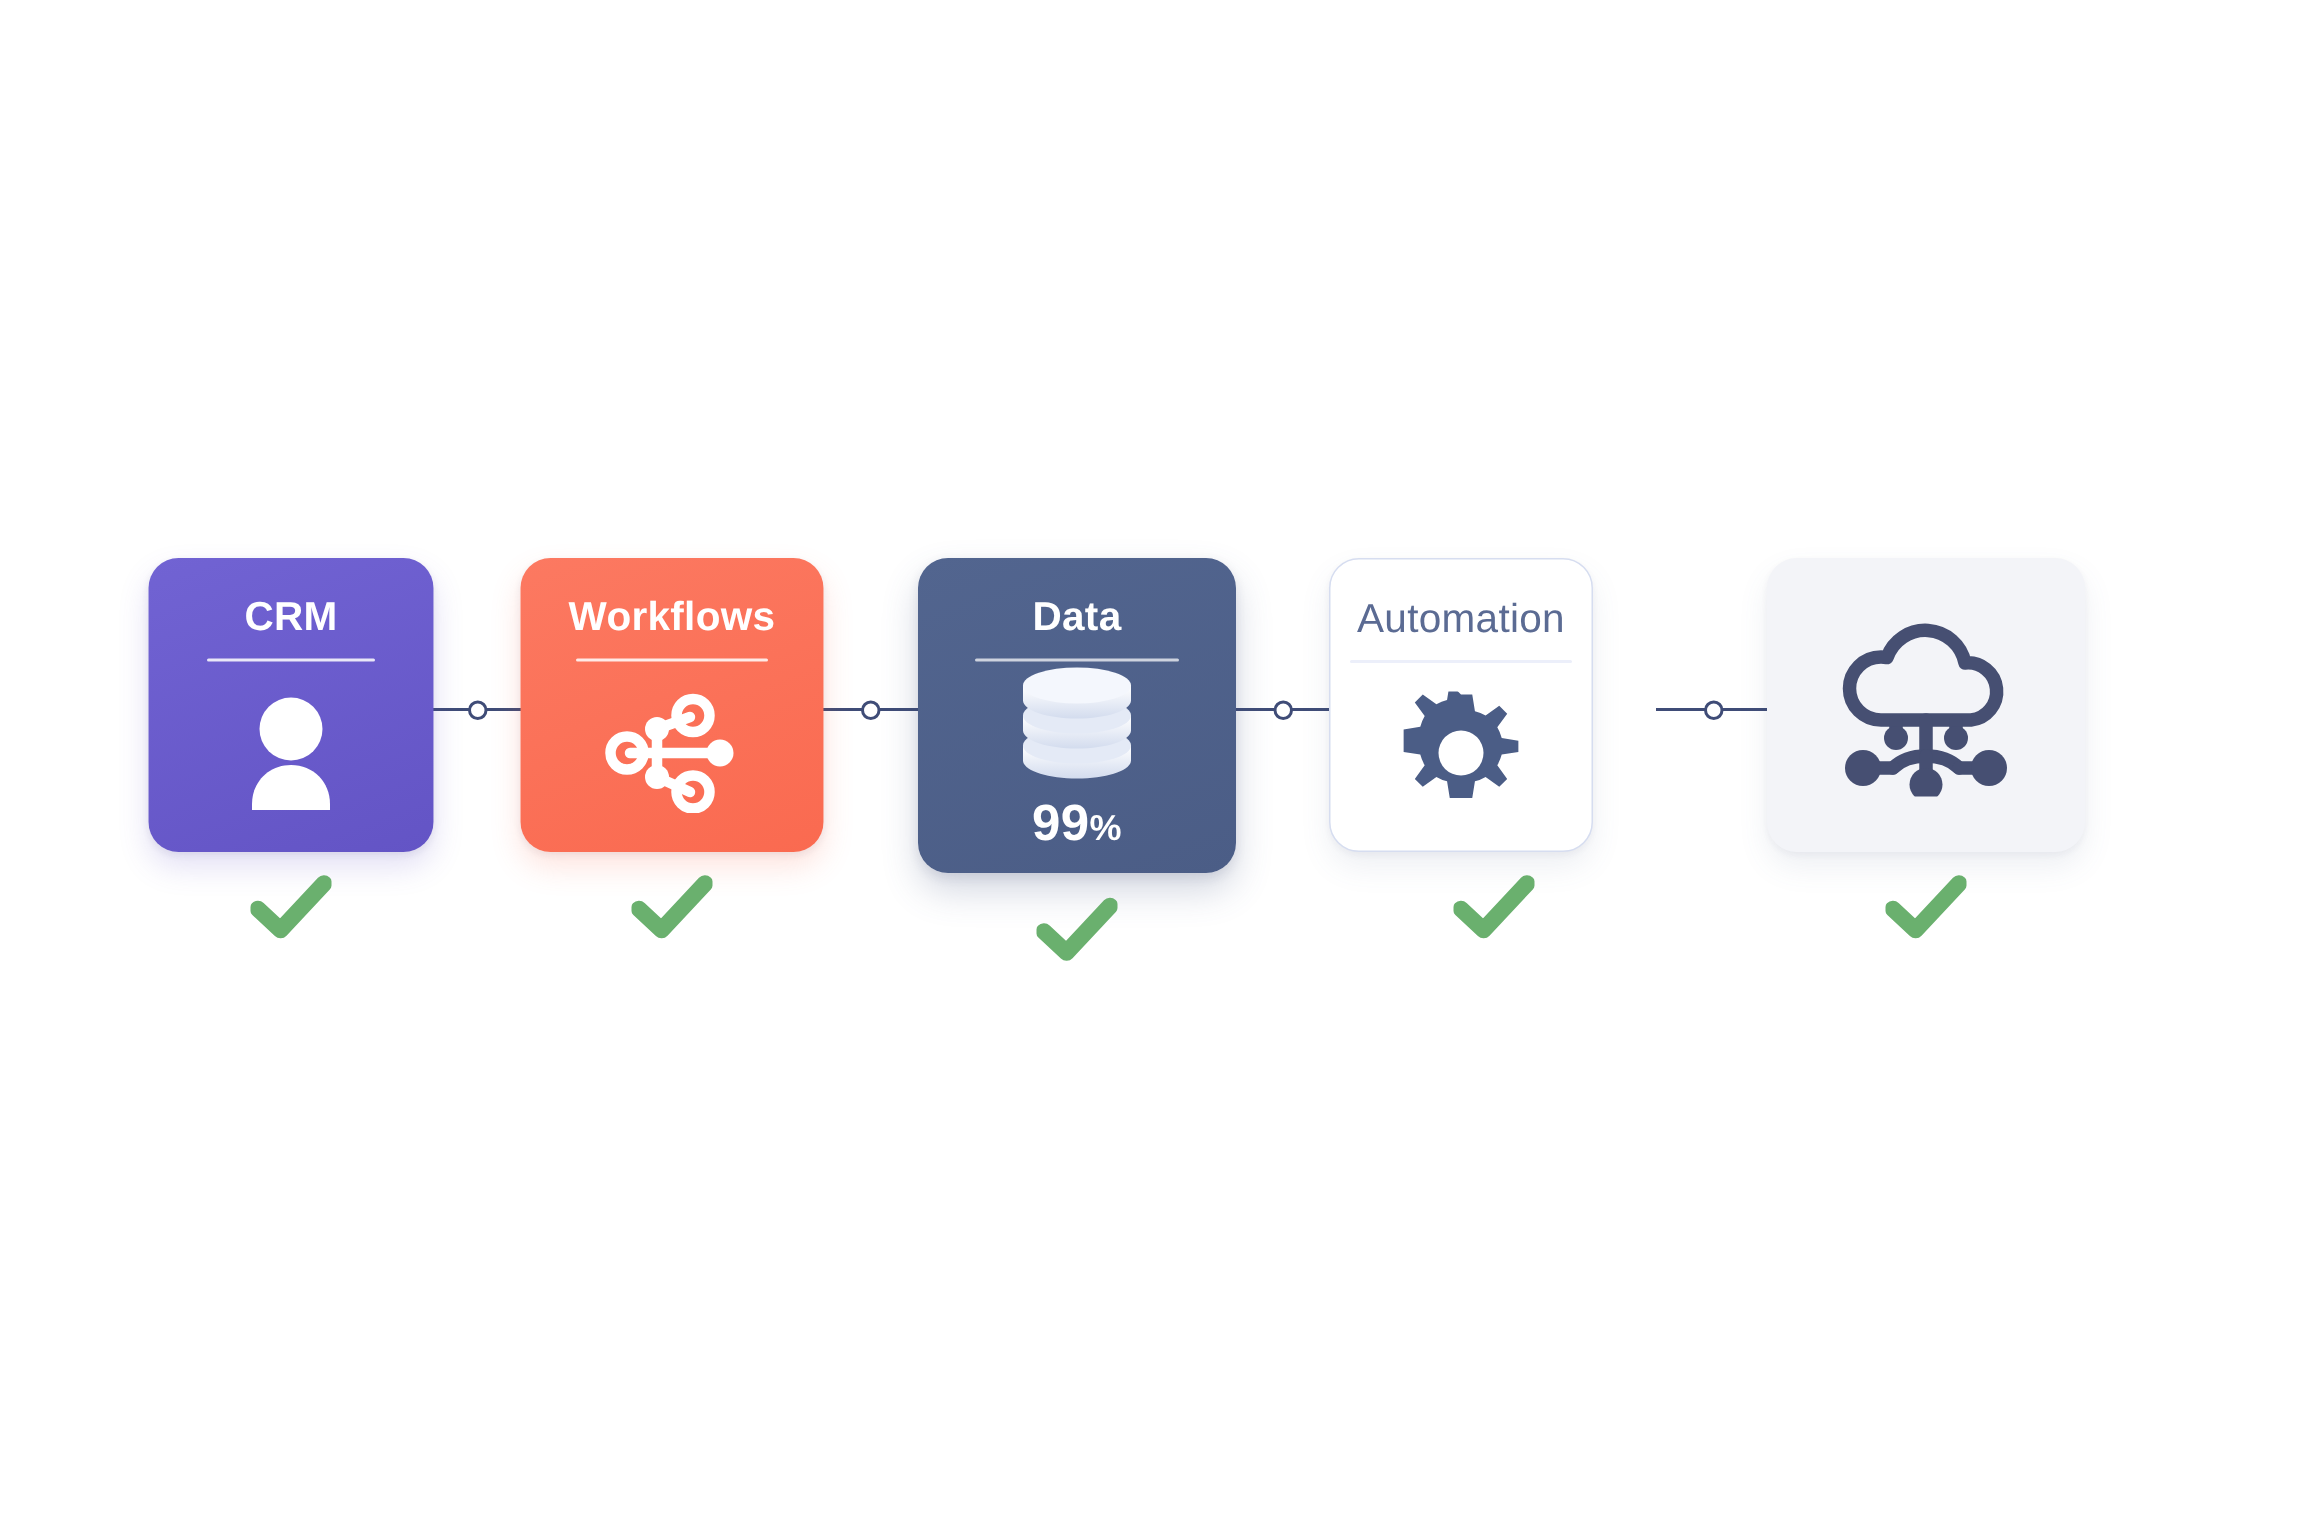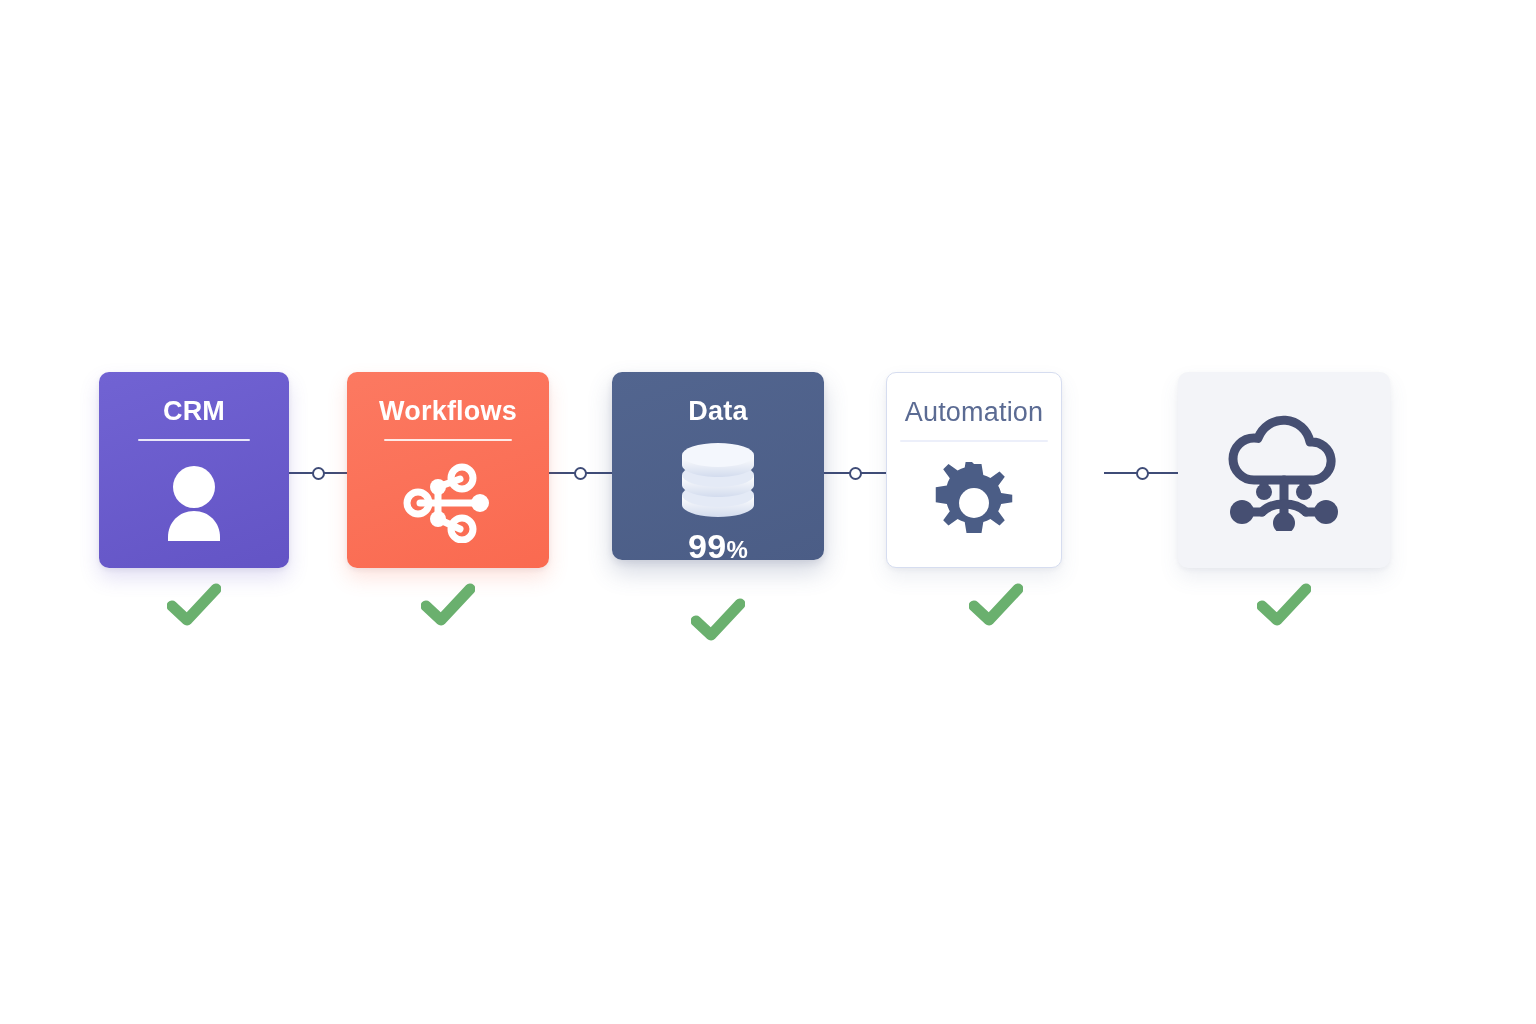--- a/index.html
+++ b/index.html
@@ -26,21 +26,21 @@
     position: absolute;
     left: 0;
     top: 0;
     width: 1536px;
     height: 1024px;
   }
 
   .card {
     position: absolute;
     box-sizing: border-box;
-    border-radius: 10px;
+    border-radius: 20px;
     display: flex;
     flex-direction: column;
     align-items: center;
     overflow: hidden;
   }
 
   .card-title {
     font-size: 27px;
     font-weight: 700;
     letter-spacing: 0.2px;
@@ -200,21 +200,21 @@
             <circle cx="60" cy="15" r="11" fill="none" stroke="#ffffff" stroke-width="7"></circle>
             <circle cx="60" cy="66" r="11" fill="none" stroke="#ffffff" stroke-width="7"></circle>
             <circle cx="36" cy="24" r="8" fill="#ffffff"></circle>
             <circle cx="36" cy="56" r="8" fill="#ffffff"></circle>
             <circle cx="78" cy="40" r="9" fill="#ffffff"></circle>
           </svg>
         </span>
       </div>
     </div>
 
-    <div class="card card-data" style="left:612px; top:372px; width:212px; height:188px;">
+    <div class="card card-data" style="left:612px; top:372px; width:212px; height:210px;">
       <div class="card-title">Data</div>
       <div class="divider" style="width:136px;"></div>
       <div class="icon-wrap">
         <span>
           <svg width="84" height="86" viewBox="0 0 84 86" aria-hidden="true">
             <defs>
               <linearGradient id="dbg" x1="0" y1="0" x2="0" y2="1">
                 <stop offset="0%" stop-color="#ffffff"></stop>
                 <stop offset="100%" stop-color="#d3dcee"></stop>
               </linearGradient>

